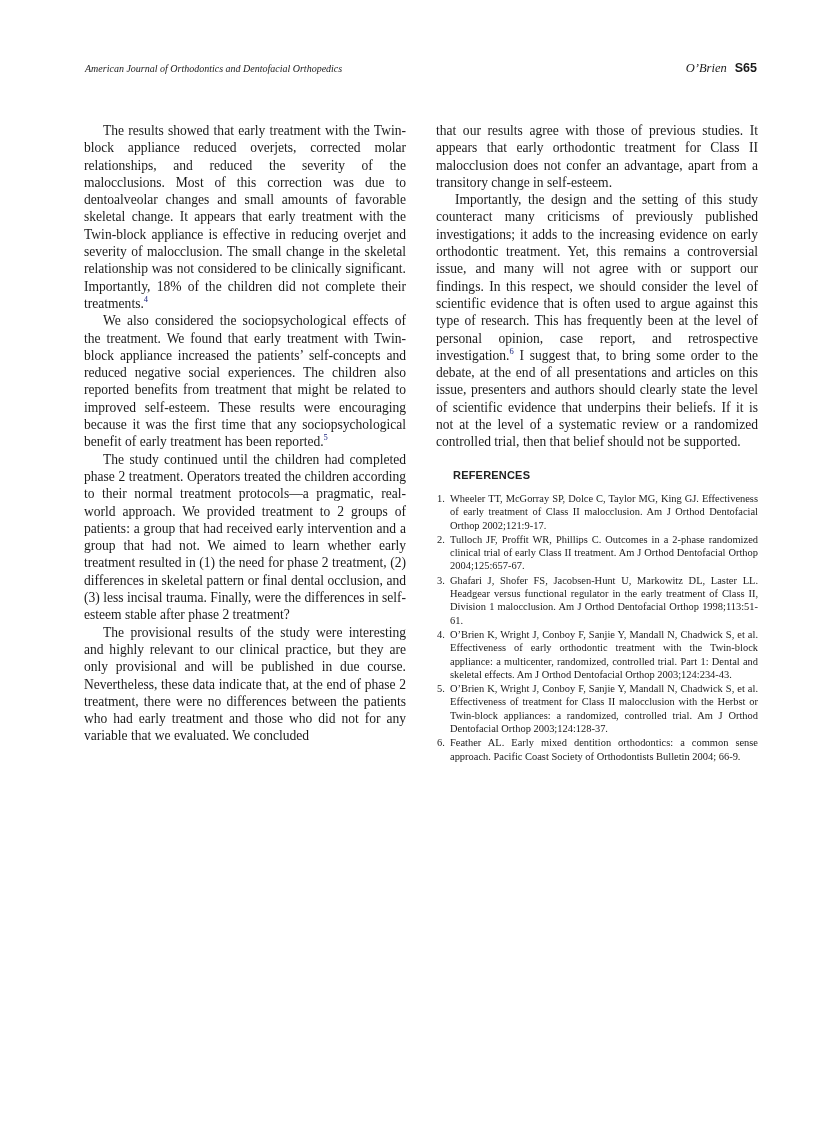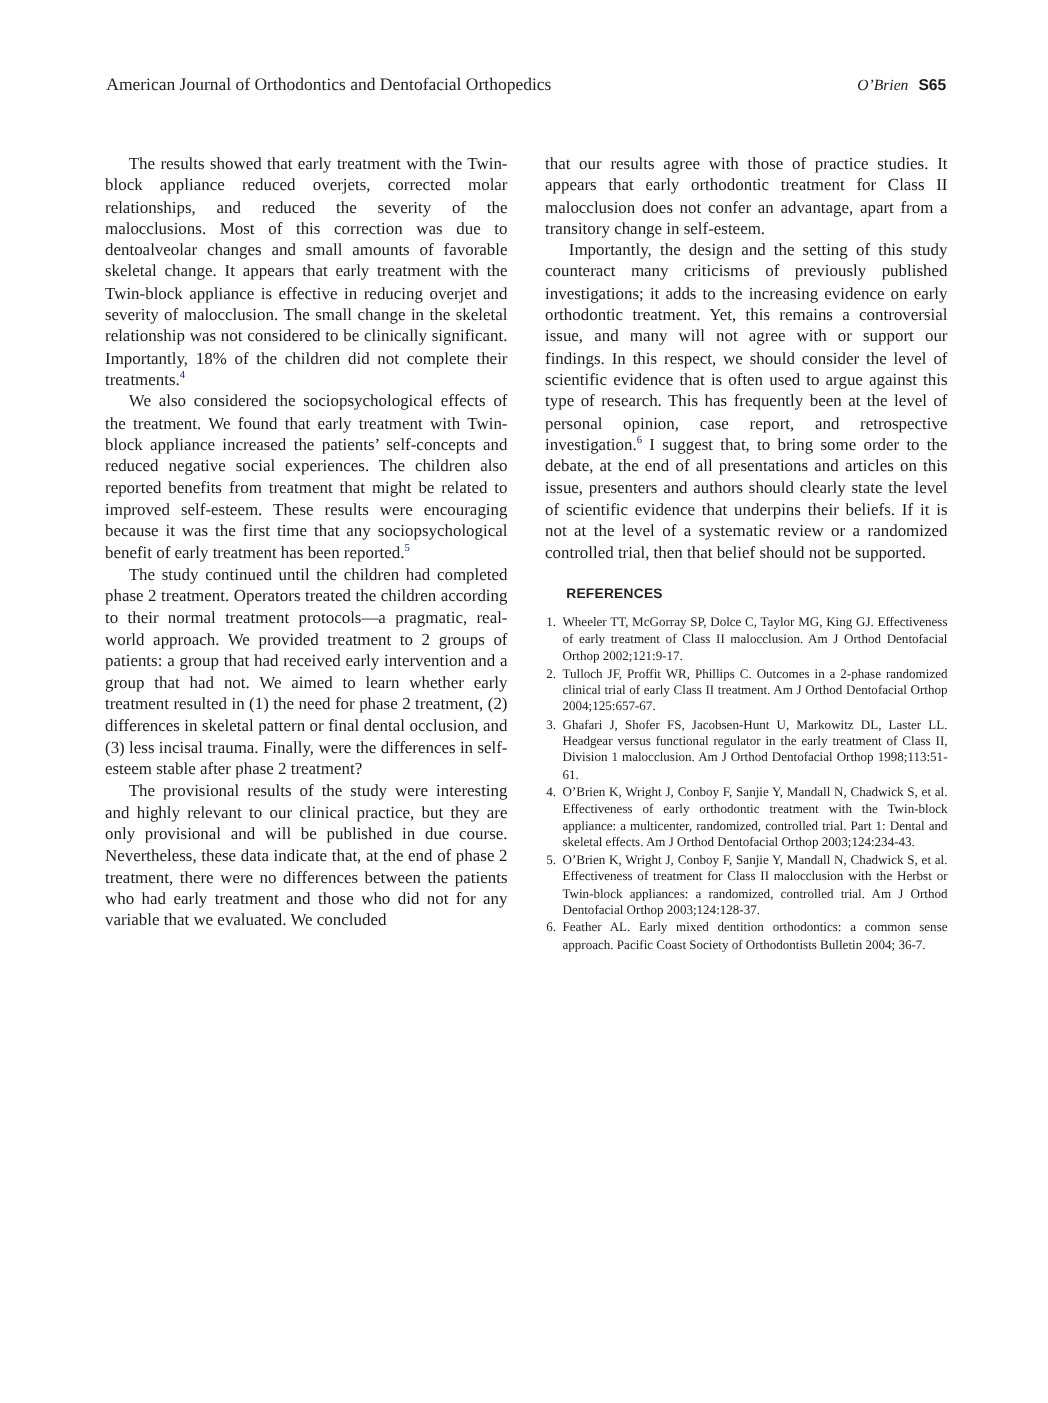--- a/index.html
+++ b/index.html
@@ -1,19 +1,19 @@
 <!DOCTYPE html>
 <html><head>
 <meta charset="utf-8">
 <style>
   html, body { margin: 0; padding: 0; background: #ffffff; }
   body { width: 838px; height: 1122px; position: relative; overflow: hidden;
          font-family: "Liberation Serif", "DejaVu Serif", serif; color: #1a1a1a; }
   .header { position: absolute; left: 85px; top: 61px; width: 672px; }
-  .header .journal { font-size: 14px; line-height: 15px; color: #222; }
+  .header .journal { font-style: italic; font-size: 10px; line-height: 15px; color: #222; }
   .header .right { position: absolute; right: 0; top: 0; font-size: 12px; line-height: 15px; text-align: right; }
   .header .right .author { font-style: italic; font-size: 12.5px; margin-right: 8px; }
   .header .right .page { font-family: "Liberation Sans", "DejaVu Sans", sans-serif; font-weight: bold; font-size: 12.5px; }
 
   .col { position: absolute; top: 122px; width: 322px; font-size: 13.55px; line-height: 17.3px;
          text-align: justify; }
   .col.left { left: 84px; }
   .col.right { left: 436px; }
   .col p { margin: 0; text-indent: 0; }
   .col p.indent { text-indent: 19px; }
@@ -36,25 +36,25 @@
 </div>
 
 <div class="col left">
   <p class="indent"><span>The results showed that early treatment with the Twin-block appliance reduced overjets, corrected molar relationships, and reduced the severity of the malocclusions. Most of this correction was due to dentoalveolar changes and small amounts of favorable skeletal change. It appears that early treatment with the Twin-block appliance is effective in reducing overjet and severity of malocclusion. The small change in the skeletal relationship was not considered to be clinically significant. Importantly, 18% of the children did not complete their treatments.</span><sup class="ref">4</sup></p>
   <p class="indent"><span>We also considered the sociopsychological effects of the treatment. We found that early treatment with Twin-block appliance increased the patients’ self-concepts and reduced negative social experiences. The children also reported benefits from treatment that might be related to improved self-esteem. These results were encouraging because it was the first time that any sociopsychological benefit of early treatment has been reported.</span><sup class="ref">5</sup></p>
   <p class="indent"><span>The study continued until the children had completed phase 2 treatment. Operators treated the children according to their normal treatment protocols—a pragmatic, real-world approach. We provided treatment to 2 groups of patients: a group that had received early intervention and a group that had not. We aimed to learn whether early treatment resulted in (1) the need for phase 2 treatment, (2) differences in skeletal pattern or final dental occlusion, and (3) less incisal trauma. Finally, were the differences in self-esteem stable after phase 2 treatment?</span></p>
   <p class="indent"><span>The provisional results of the study were interesting and highly relevant to our clinical practice, but they are only provisional and will be published in due course. Nevertheless, these data indicate that, at the end of phase 2 treatment, there were no differences between the patients who had early treatment and those who did not for any variable that we evaluated. We concluded</span></p>
 </div>
 
 <div class="col right">
-  <p><span>that our results agree with those of practice studies. It appears that early orthodontic treatment for Class II malocclusion does not confer an advantage, apart from a transitory change in self-esteem.</span></p>
+  <p><span>that our results agree with those of previous studies. It appears that early orthodontic treatment for Class II malocclusion does not confer an advantage, apart from a transitory change in self-esteem.</span></p>
   <p class="indent"><span>Importantly, the design and the setting of this study counteract many criticisms of previously published investigations; it adds to the increasing evidence on early orthodontic treatment. Yet, this remains a controversial issue, and many will not agree with or support our findings. In this respect, we should consider the level of scientific evidence that is often used to argue against this type of research. This has frequently been at the level of personal opinion, case report, and retrospective investigation.</span><sup class="ref">6</sup><span> I suggest that, to bring some order to the debate, at the end of all presentations and articles on this issue, presenters and authors should clearly state the level of scientific evidence that underpins their beliefs. If it is not at the level of a systematic review or a randomized controlled trial, then that belief should not be supported.</span></p>
 
   <div class="refs-heading">REFERENCES</div>
   <ol class="refs">
     <li><span class="num">1.</span><span>Wheeler TT, McGorray SP, Dolce C, Taylor MG, King GJ. Effectiveness of early treatment of Class II malocclusion. Am J Orthod Dentofacial Orthop 2002;121:9-17.</span></li>
     <li><span class="num">2.</span><span>Tulloch JF, Proffit WR, Phillips C. Outcomes in a 2-phase randomized clinical trial of early Class II treatment. Am J Orthod Dentofacial Orthop 2004;125:657-67.</span></li>
     <li><span class="num">3.</span><span>Ghafari J, Shofer FS, Jacobsen-Hunt U, Markowitz DL, Laster LL. Headgear versus functional regulator in the early treatment of Class II, Division 1 malocclusion. Am J Orthod Dentofacial Orthop 1998;113:51-61.</span></li>
     <li><span class="num">4.</span><span>O’Brien K, Wright J, Conboy F, Sanjie Y, Mandall N, Chadwick S, et al. Effectiveness of early orthodontic treatment with the Twin-block appliance: a multicenter, randomized, controlled trial. Part 1: Dental and skeletal effects. Am J Orthod Dentofacial Orthop 2003;124:234-43.</span></li>
     <li><span class="num">5.</span><span>O’Brien K, Wright J, Conboy F, Sanjie Y, Mandall N, Chadwick S, et al. Effectiveness of treatment for Class II malocclusion with the Herbst or Twin-block appliances: a randomized, controlled trial. Am J Orthod Dentofacial Orthop 2003;124:128-37.</span></li>
-    <li><span class="num">6.</span><span>Feather AL. Early mixed dentition orthodontics: a common sense approach. Pacific Coast Society of Orthodontists Bulletin 2004; 36-7.</span></li>
+    <li><span class="num">6.</span><span>Feather AL. Early mixed dentition orthodontics: a common sense approach. Pacific Coast Society of Orthodontists Bulletin 2004; 66-9.</span></li>
   </ol>
 </div>
 
 </body></html>

